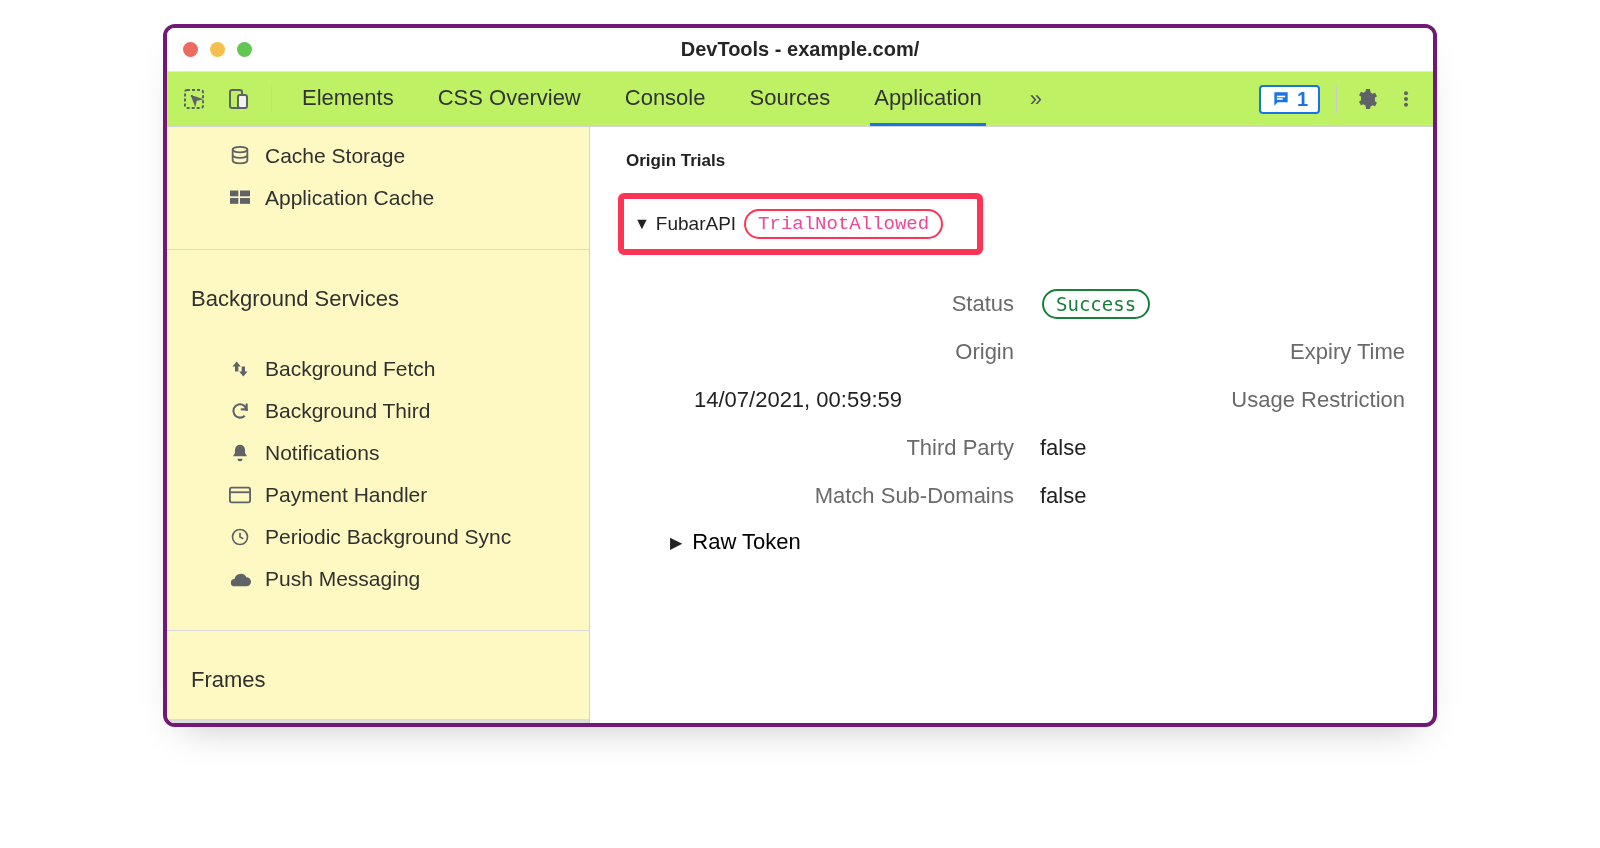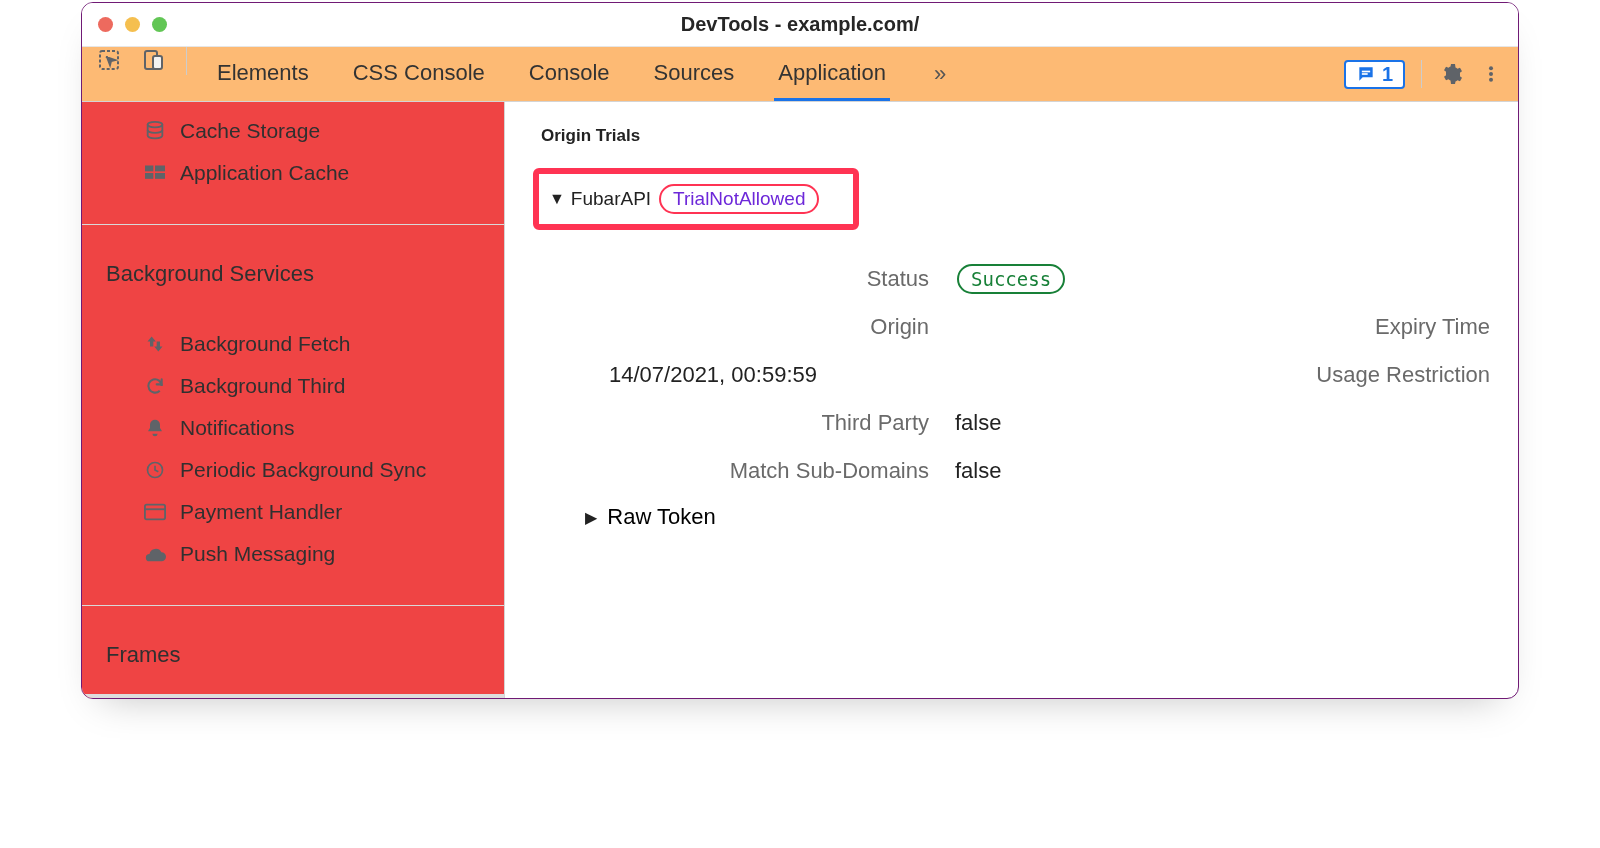--- a/index.html
+++ b/index.html
@@ -1,20 +1,20 @@
 <!DOCTYPE html>
 <html><head>
 <meta charset="utf-8">
 <style>
   * { margin:0; padding:0; box-sizing:border-box; font-family:-apple-system, BlinkMacSystemFont, "Segoe UI", Helvetica, Arial, sans-serif; }
   body { background:#fff; width:1600px; height:848px; display:flex; align-items:flex-start; justify-content:center; }
   .window {
-    width:1438px;
-    margin-top:2px;
-    border:1px solid #701a75;
+    width:1274px;
+    margin-top:24px;
+    border:4px solid #701a75;
     border-radius:12px;
     overflow:hidden;
     box-shadow:0 18px 38px -20px rgba(0,0,0,.25);
     background:#fff;
   }
   .titlebar {
     height:44px;
     background:#fff;
     display:flex;
     align-items:center;
@@ -24,44 +24,45 @@
   }
   .traffic { display:flex; gap:12px; align-items:center; }
   .traffic .dot { width:15px; height:15px; border-radius:50%; }
   .dot.red{background:#ed6a5e;} .dot.yellow{background:#f5bf4f;} .dot.green{background:#62c655;}
   .title {
     position:absolute; left:0; right:0; text-align:center;
     font-size:20px; font-weight:700; color:#262626; pointer-events:none;
   }
   .toolbar {
     height:55px;
-    background:#fdba74;
+    background:#bef264;
     border-bottom:1px solid #d4d4d4;
     display:flex;
+    align-items:center;
     padding:0 14px;
     gap:18px;
   }
   .tool-icon { width:26px; height:26px; display:flex; align-items:center; justify-content:center; color:#606060; }
   .vdiv { width:1px; height:28px; background:#ccc; margin:0 2px; }
   .tabs { display:flex; gap:36px; margin-left:6px; height:100%; align-items:center; }
   .tab {
     font-size:22px; color:#333; height:100%; display:flex; align-items:center;
     border-bottom:3px solid transparent; padding:0 4px;
   }
   .tab.active { border-bottom-color:#1a73e8; }
   .chev { color:#555; font-size:22px; margin-left:8px; }
   .right { margin-left:auto; display:flex; align-items:center; gap:14px; }
   .badge {
     display:flex; align-items:center; gap:6px;
     border:2px solid #1a73e8; background:#fff;
     border-radius:4px; padding:1px 10px; font-size:20px; color:#1a73e8; font-weight:600;
   }
   .body { display:flex; height:596px; }
   .sidebar {
-    width:423px; border-right:1px solid #d4d4d4; background:#ef4444;
+    width:423px; border-right:1px solid #d4d4d4; background:#fef9c3;
     display:flex; flex-direction:column; font-size:21px; color:#303030;
     overflow:hidden;
     gap:18px;
   }
   .side-group { padding:8px 0 8px 0; }
   .side-item {
     display:flex; align-items:center; gap:12px;
     padding:5px 10px 5px 60px; line-height:32px;
   }
   .side-icon { width:26px; height:22px; flex-shrink:0; color:#555; display:flex; align-items:center; justify-content:center;}
@@ -79,22 +80,22 @@
   .highlight {
     border:6px solid #ff3353;
     border-radius:6px;
     padding:10px 34px 10px 10px;
     display:inline-flex; align-items:center; gap:6px;
     margin-left:0; margin-top:8px;
   }
   .caret { font-size:16px; color:#222; }
   .trial-name { font-size:19px; color:#222; }
   .pill {
-    font-family:Liberation Sans, sans-serif;
-    font-size:19px; color:#6d28d9; border:2px solid #ff3353;
+    font-family:Liberation Mono, monospace;
+    font-size:19px; color:#ec4899; border:2px solid #ff3353;
     border-radius:999px; padding:2px 12px; margin-left:2px;
   }
   .pill.green { color:#188038; border-color:#188038; }
   .kv { display:grid; grid-template-columns:320px 1fr; row-gap:22px; column-gap:26px;
         margin:36px 0 0 76px; font-size:22px; }
   .kv .k { color:#6a6a6a; text-align:right; }
   .kv .v { color:#222; }
   .raw { margin:20px 0 0 52px; display:flex; align-items:center; gap:10px; font-size:22px; }
   svg { display:block; }
 </style>
@@ -122,21 +123,21 @@
     <div class="tool-icon">
       <svg width="24" height="24" viewBox="0 0 24 24" fill="none" stroke="#5f6368" stroke-width="2">
         <rect x="4" y="3" width="12" height="18" rx="2"></rect>
           <rect x="12" y="8" width="9" height="13" rx="2" fill="#f3f3f3"></rect>
       </svg>
     </div>
     <div class="vdiv"></div>
 
     <div class="tabs">
       <div class="tab">Elements</div>
-      <div class="tab">CSS Console</div>
+      <div class="tab">CSS Overview</div>
       <div class="tab">Console</div>
       <div class="tab">Sources</div>
       <div class="tab active">Application</div>
       <div class="chev">»</div>
     </div>
 
     <div class="right">
       <div class="badge">
         <span>
           <svg width="20" height="20" viewBox="0 0 24 24" fill="#1a73e8">
@@ -214,35 +215,35 @@
         <div class="side-item">
           <span class="side-icon">
             <svg width="20" height="20" viewBox="0 0 24 24" fill="#5f6368">
                 <path d="M12 2a6 6 0 00-6 6v4l-2 3v1h16v-1l-2-3V8a6 6 0 00-6-6zm0 20a3 3 0 003-3H9a3 3 0 003 3z"></path>
               </svg>
           </span>
           <span>Notifications</span>
         </div>
         <div class="side-item">
           <span class="side-icon">
+            <svg width="22" height="18" viewBox="0 0 24 18" fill="none" stroke="#5f6368" stroke-width="2">
+                <rect x="1" y="1" width="22" height="16" rx="2"></rect>
+                <line x1="1" y1="6" x2="23" y2="6"></line>
+              </svg>
+          </span>
+          <span>Payment Handler</span>
+        </div>
+        <div class="side-item">
+          <span class="side-icon">
             <svg width="20" height="20" viewBox="0 0 24 24" fill="none" stroke="#5f6368" stroke-width="2">
                 <circle cx="12" cy="12" r="9"></circle>
                 <path d="M12 7v5l4 2"></path>
               </svg>
           </span>
           <span>Periodic Background Sync</span>
-        </div>
-        <div class="side-item">
-          <span class="side-icon">
-            <svg width="22" height="18" viewBox="0 0 24 18" fill="none" stroke="#5f6368" stroke-width="2">
-                <rect x="1" y="1" width="22" height="16" rx="2"></rect>
-                <line x1="1" y1="6" x2="23" y2="6"></line>
-              </svg>
-          </span>
-          <span>Payment Handler</span>
         </div>
         <div class="side-item">
           <span class="side-icon">
             <svg width="22" height="16" viewBox="0 0 24 16" fill="#5f6368">
                 <path d="M19 16a5 5 0 000-10 7 7 0 00-13 2 4 4 0 000 8h13z"></path>
               </svg>
           </span>
           <span>Push Messaging</span>
         </div>
       </div>

